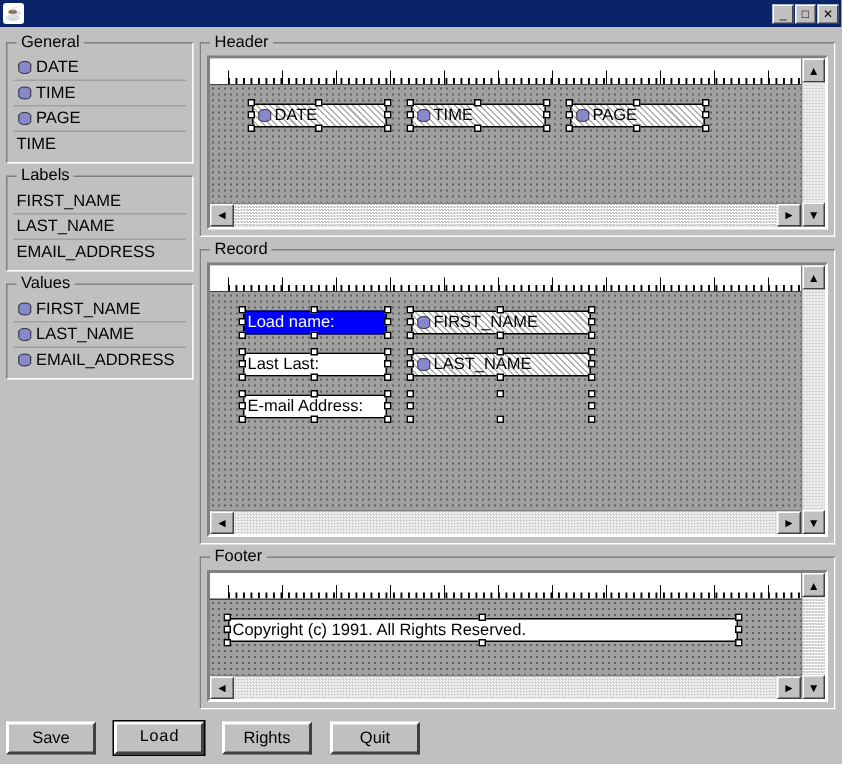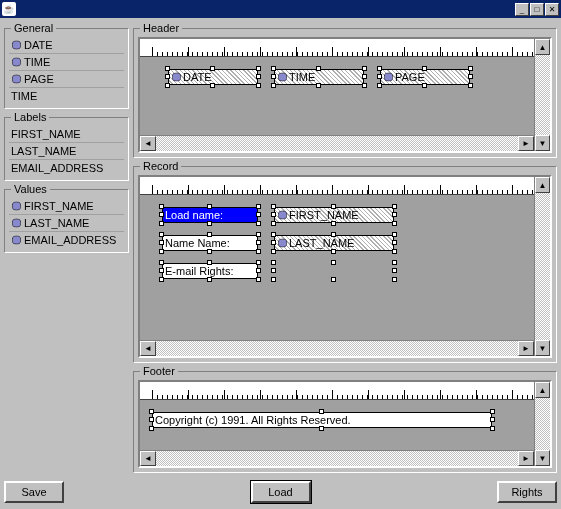--- a/index.html
+++ b/index.html
@@ -178,35 +178,36 @@
 }
 .h-tl{top:-3px;left:-3px} .h-tr{top:-3px;right:-3px}
 .h-bl{bottom:-3px;left:-3px} .h-br{bottom:-3px;right:-3px}
 .h-tm{top:-3px;left:50%;margin-left:-3px}
 .h-bm{bottom:-3px;left:50%;margin-left:-3px}
 .h-ml{top:50%;left:-3px;margin-top:-3px}
 .h-mr{top:50%;right:-3px;margin-top:-3px}
 
 .buttons-row {
   display: flex;
-  justify-content: space-between;
+  justify-content: flex-start;
   gap: 12px;
   padding: 8px 0 4px;
 }
 .btn {
   min-width: 60px;
   padding: 3px 12px;
   background: #c0c0c0;
   border: 2px solid;
   border-color: #fff #404040 #404040 #fff;
   font-size: 11px;
   cursor: pointer;
 }
 .btn.default {
   outline: 1px solid #000;
+  font-family: Liberation Mono, monospace;
 }
 
 .header-sec { height: 130px; }
 .record-sec { height: 197px; }
 .footer-sec { height: 102px; }
 </style>
 </head>
 <body>
 
 <div class="titlebar">
@@ -413,21 +414,21 @@
                     <span class="h-tl"></span>
                     <span class="h-tm"></span>
                     <span class="h-tr"></span>
                     <span class="h-ml"></span>
                     <span class="h-mr"></span>
                     <span class="h-bl"></span>
                     <span class="h-bm"></span>
                     <span class="h-br"></span>
                   </div>
                   <div class="field" style="left: 22px; top: 40px; width: 96px;">
-                    <span>Name Name:</span>
+                    <span>Last Last:</span>
                   </div>
                   <div class="handles" style="left: 22px; top: 40px; width: 96px; height: 16px;">
                     <span class="h-tl"></span>
                     <span class="h-tm"></span>
                     <span class="h-tr"></span>
                     <span class="h-ml"></span>
                     <span class="h-mr"></span>
                     <span class="h-bl"></span>
                     <span class="h-bm"></span>
                     <span class="h-br"></span>
@@ -445,21 +446,21 @@
                     <span class="h-tl"></span>
                     <span class="h-tm"></span>
                     <span class="h-tr"></span>
                     <span class="h-ml"></span>
                     <span class="h-mr"></span>
                     <span class="h-bl"></span>
                     <span class="h-bm"></span>
                     <span class="h-br"></span>
                   </div>
                   <div class="field" style="left: 22px; top: 68px; width: 96px;">
-                    <span>E-mail Rights:</span>
+                    <span>E-mail Address:</span>
                   </div>
                   <div class="handles" style="left: 22px; top: 68px; width: 96px; height: 16px;">
                     <span class="h-tl"></span>
                     <span class="h-tm"></span>
                     <span class="h-tr"></span>
                     <span class="h-ml"></span>
                     <span class="h-mr"></span>
                     <span class="h-bl"></span>
                     <span class="h-bm"></span>
                     <span class="h-br"></span>
@@ -524,14 +525,15 @@
           </div>
         </div>
       </div>
     </div>
   </div>
 
   <div class="buttons-row">
     <button class="btn">Save</button>
     <button class="btn default">Load</button>
     <button class="btn">Rights</button>
+    <button class="btn">Quit</button>
   </div>
 </div>
 
 </body></html>

